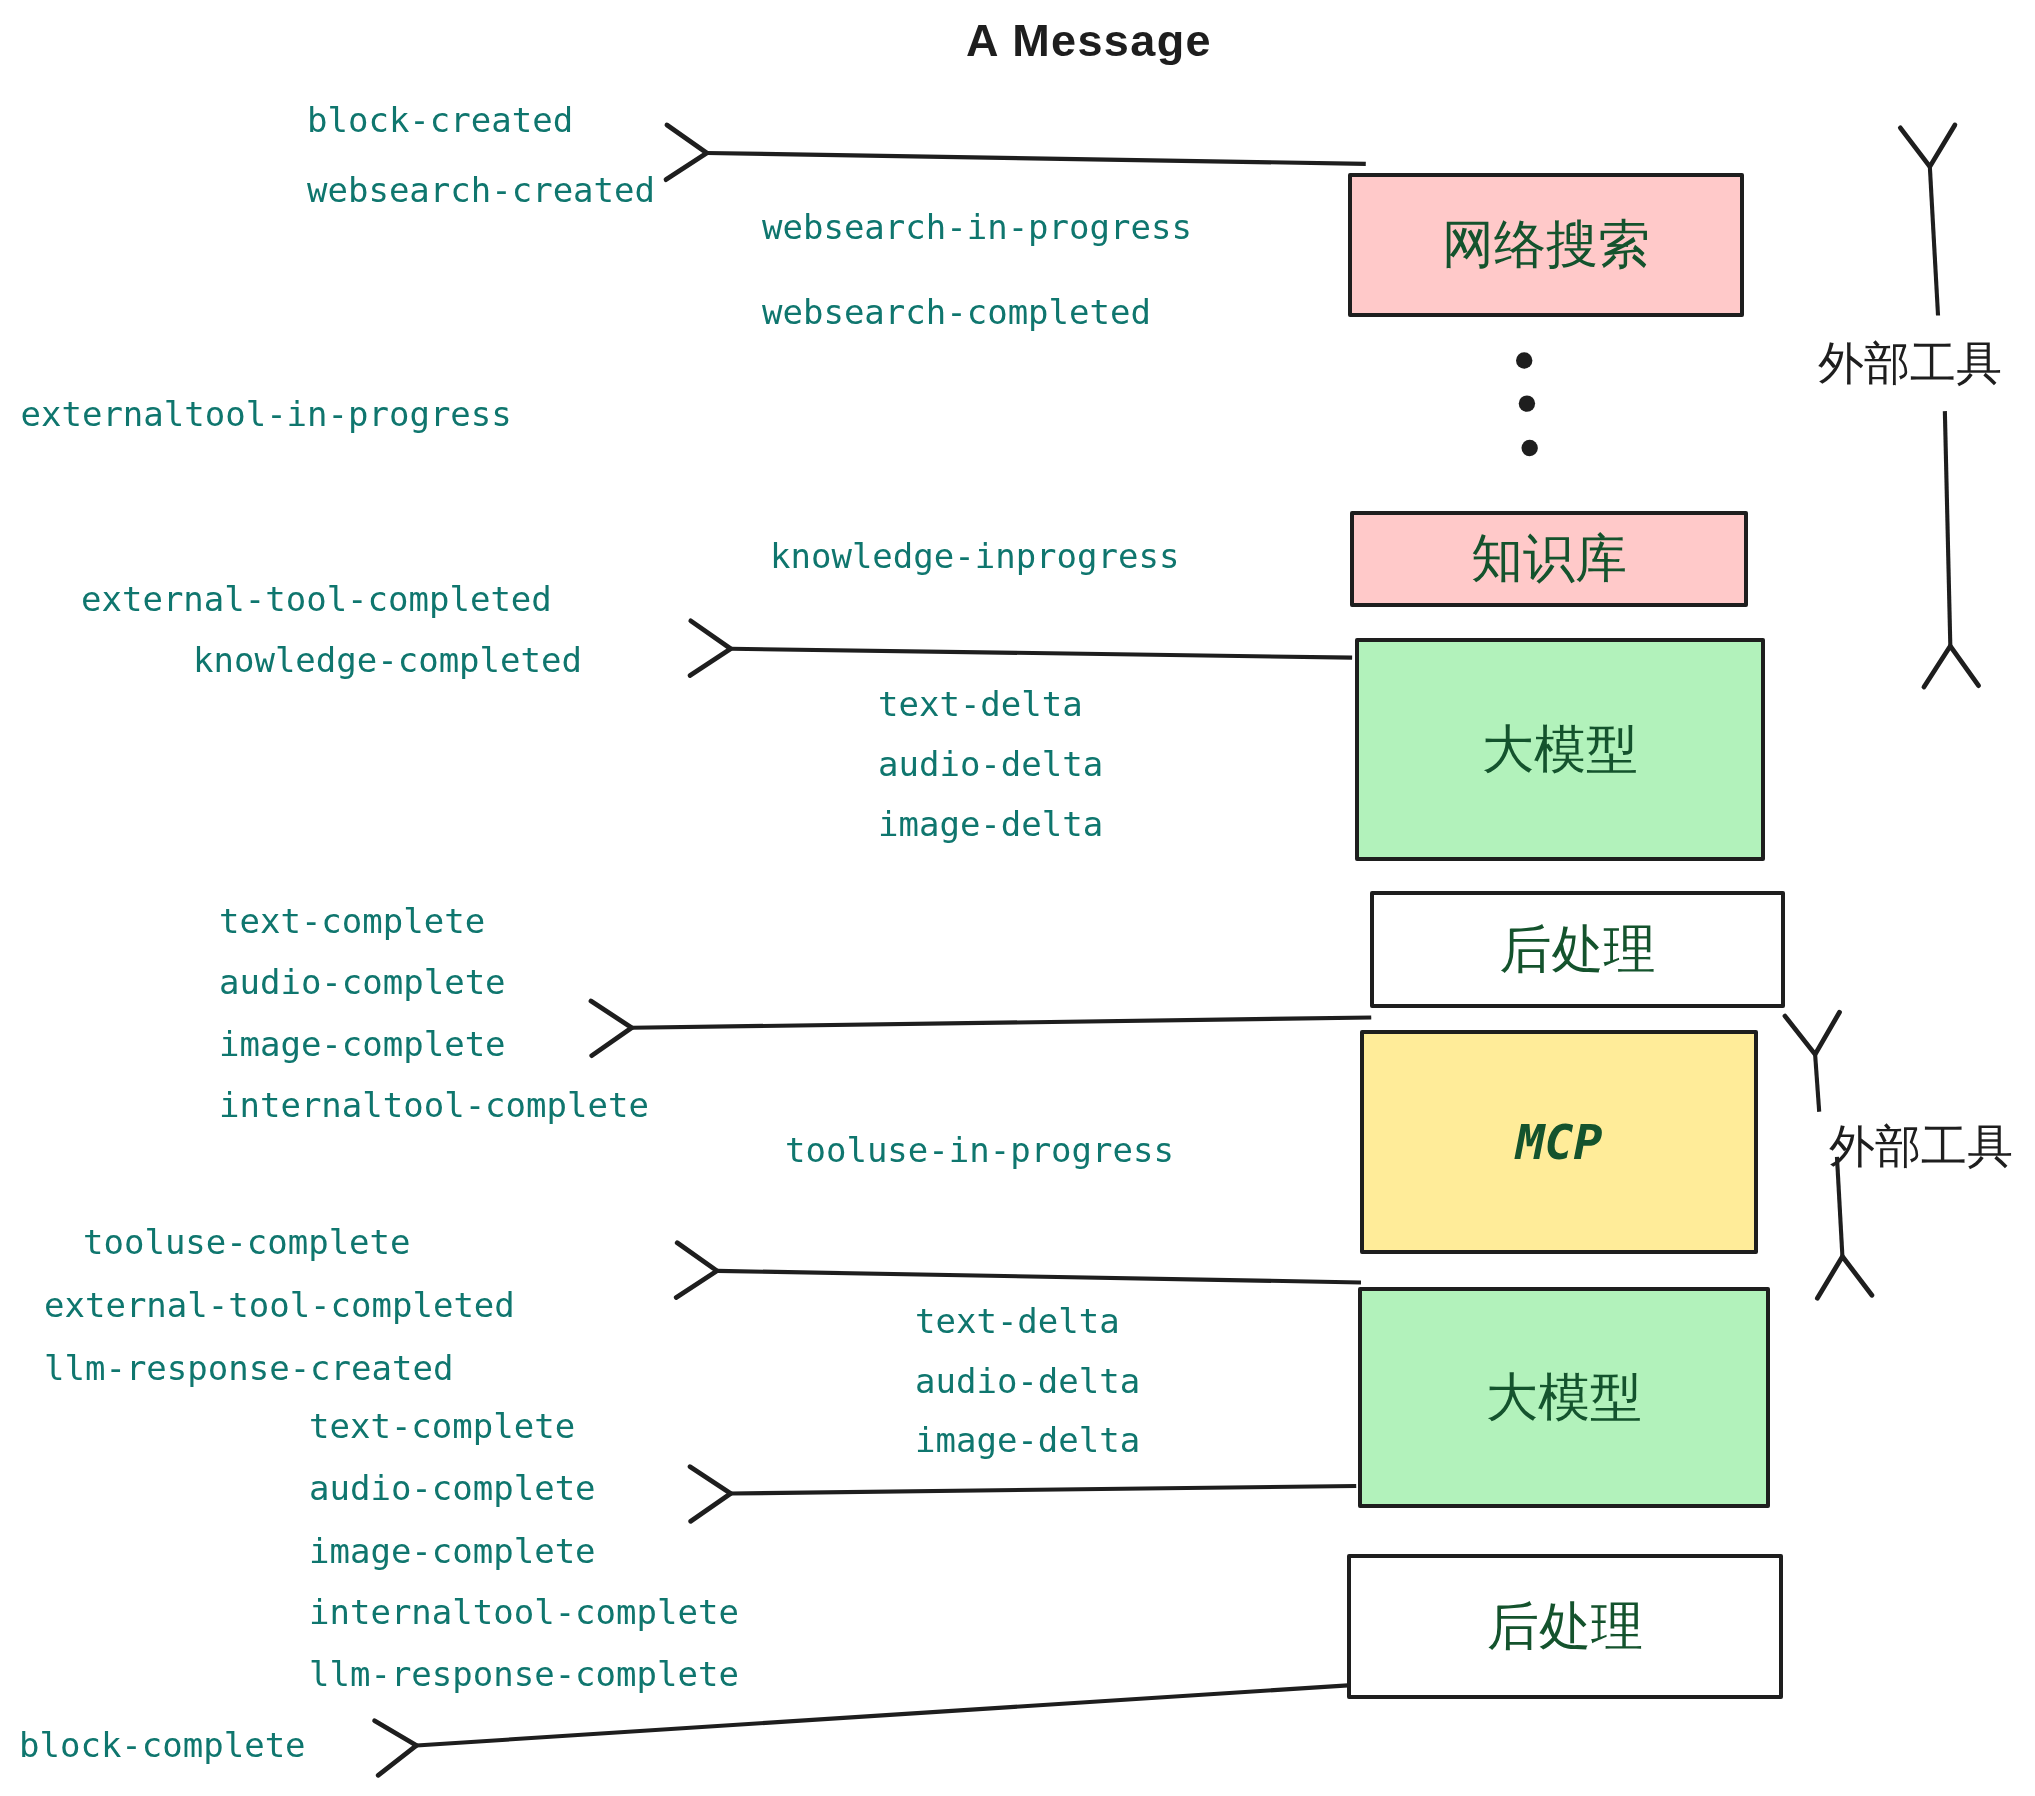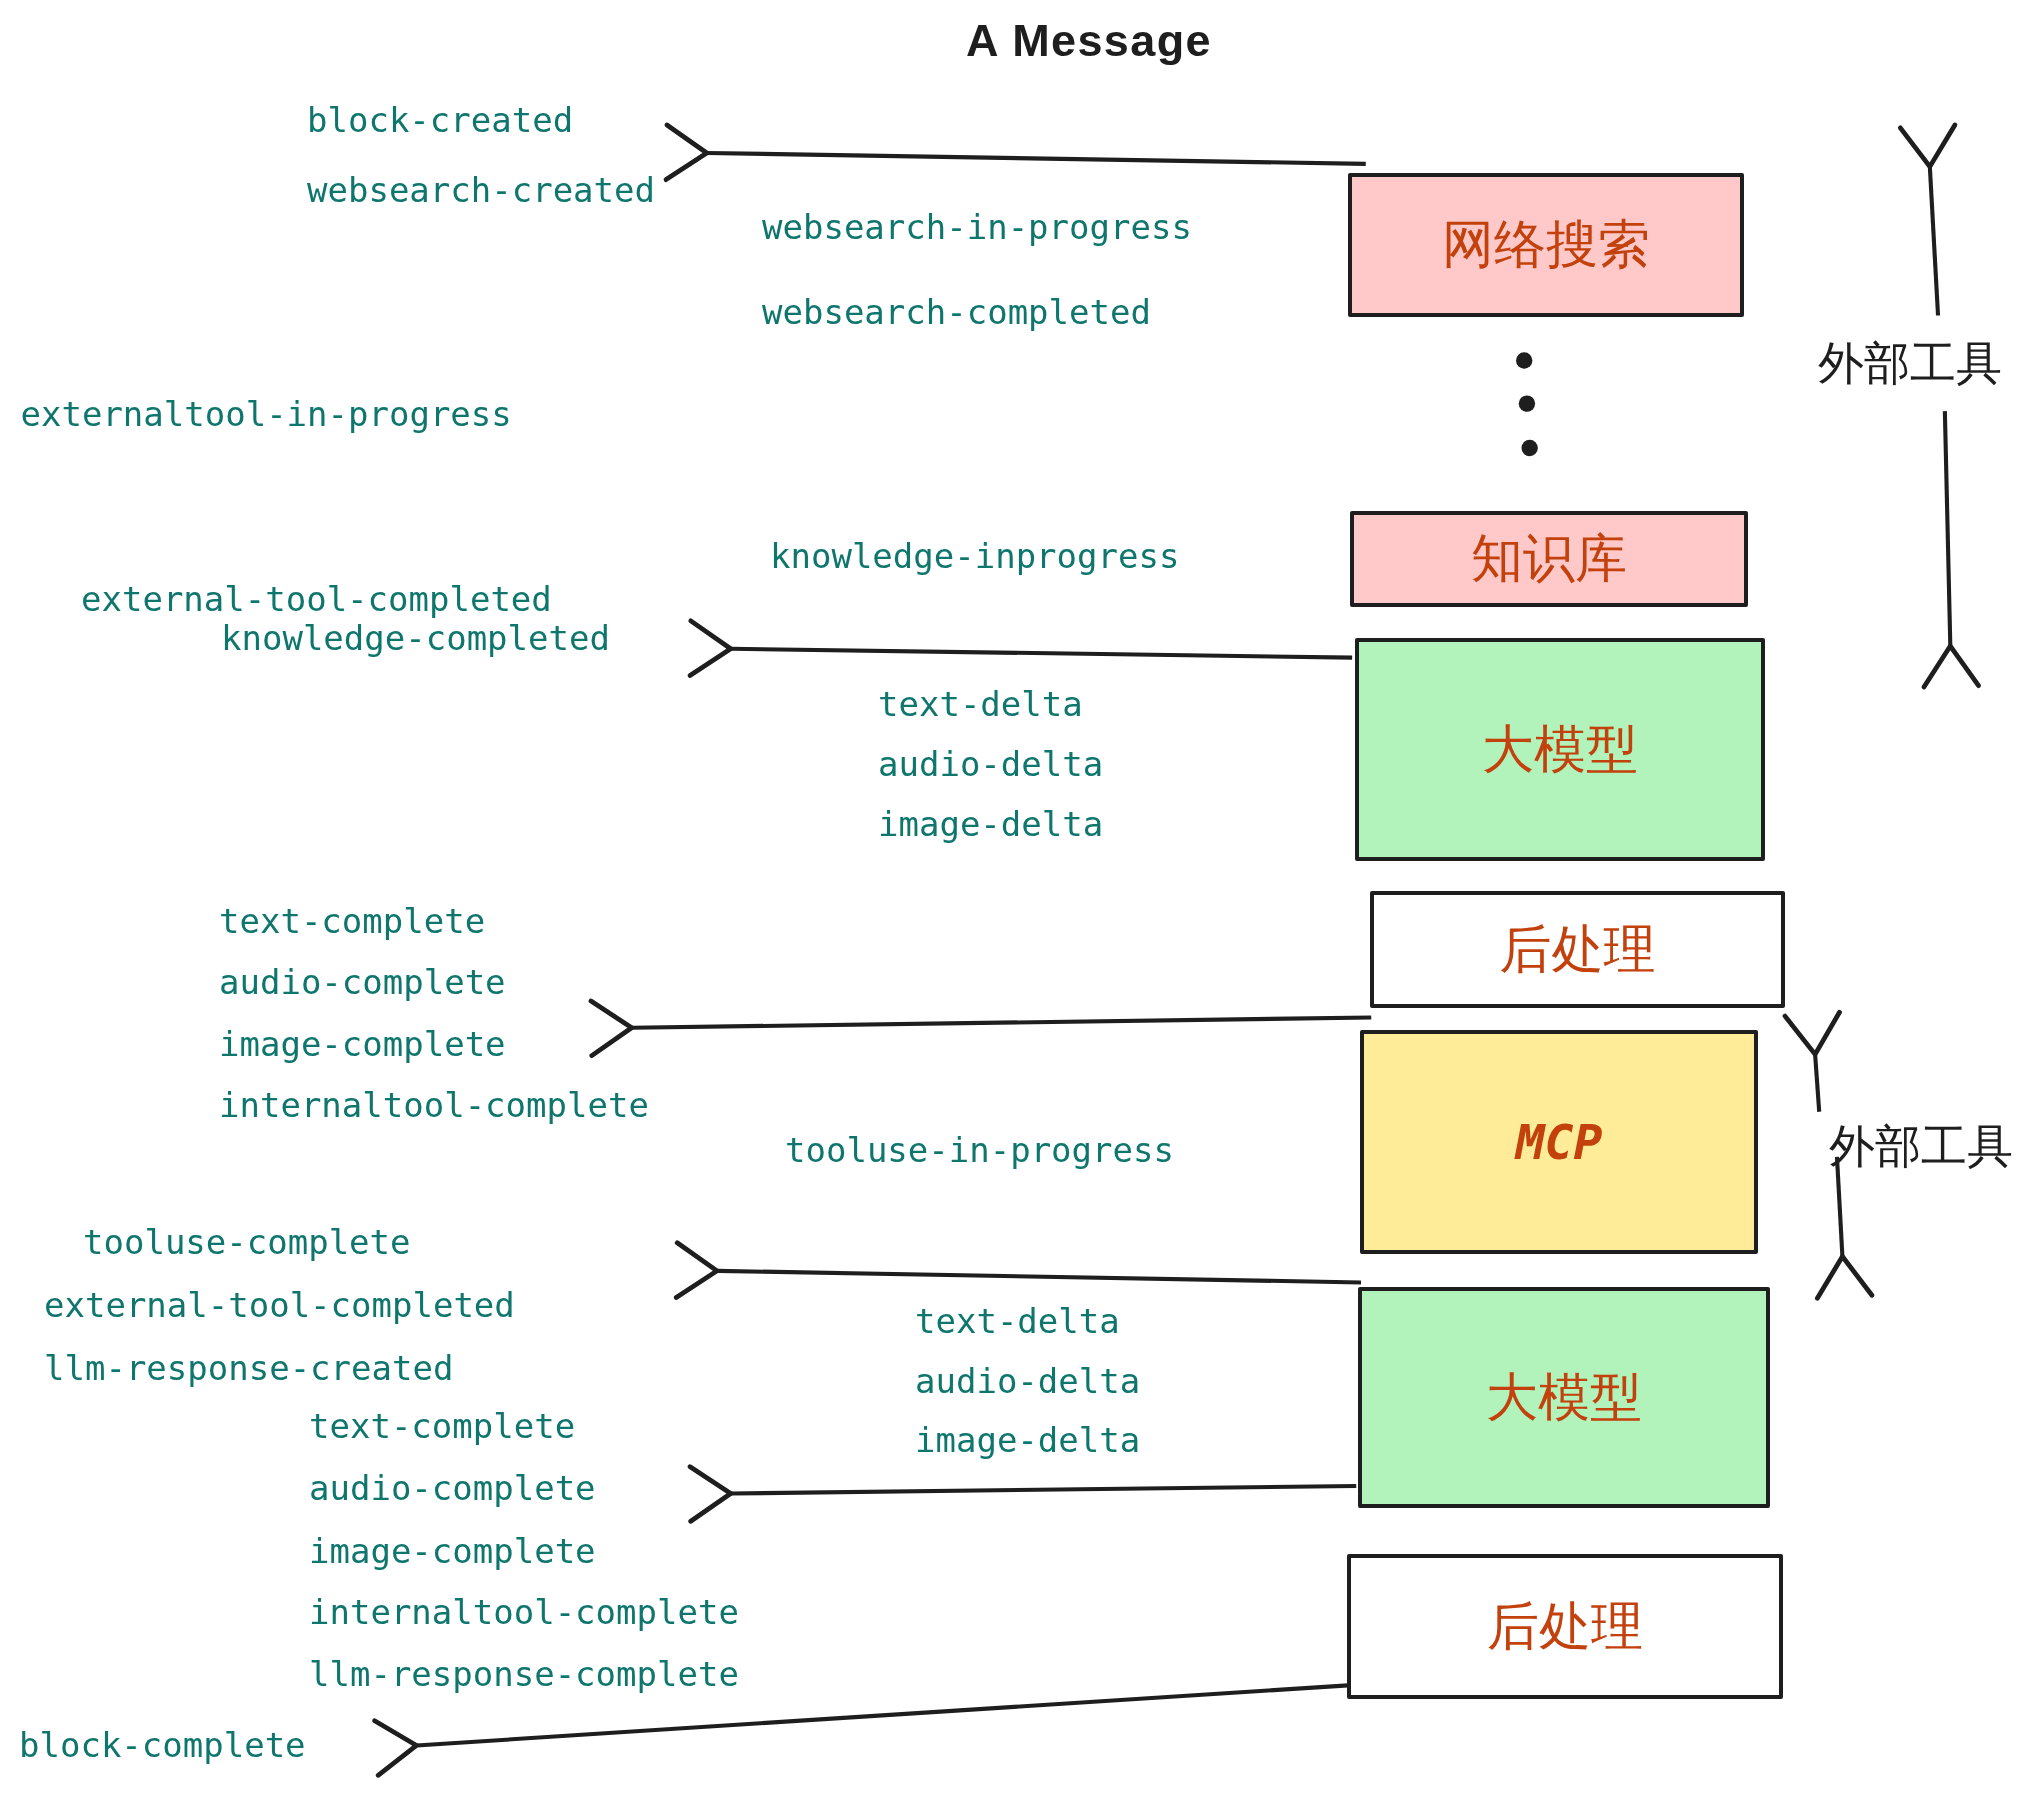--- a/index.html
+++ b/index.html
@@ -6,21 +6,21 @@
   body{width:2035px;height:1796px;position:relative;overflow:hidden;
        font-family:"DejaVu Sans Mono",monospace;color:#1e1e1e;}
   .canvas{position:absolute;left:0;top:0;width:2035px;height:1796px;}
   .overlay{position:absolute;left:0;top:0;}
   .title{position:absolute;font-size:45px;font-weight:bold;letter-spacing:1.4px;
          font-family:Liberation Sans, sans-serif;white-space:nowrap;}
   .ev{position:absolute;font-size:34px;line-height:1.1;white-space:nowrap;
       font-family:"DejaVu Sans Mono",monospace;color:#0f766e;}
   .box{position:absolute;box-sizing:border-box;border:4.1px solid #1e1e1e;border-radius:2px;
        display:flex;align-items:center;justify-content:center;
-       font-family:"DejaVu Sans","Liberation Sans",sans-serif;font-size:52px;color:#c2410c;}
+       font-family:"DejaVu Sans","Liberation Sans",sans-serif;font-size:52px;color:#14532d;}
   .box.mono{font-family:"DejaVu Sans Mono",monospace;font-weight:bold;font-size:48px;font-style:italic;}
   .side{position:absolute;font-size:46px;white-space:nowrap;
         font-family:"DejaVu Sans","Liberation Sans",sans-serif;color:#1e1e1e;}
 </style>
 </head>
 <body>
 
 <div class="canvas">
 
   <svg class="overlay" width="2035" height="1796" viewBox="0 0 2980 2630">
@@ -63,21 +63,21 @@
   <div class="side" style="left:1818px;top:333px;">外部工具</div>
   <div class="side" style="left:1829px;top:1116px;">外部工具</div>
 
   <div class="ev" style="left:307px;top:102px;">block-created</div>
   <div class="ev" style="left:307px;top:172px;">websearch-created</div>
   <div class="ev" style="left:762px;top:209px;">websearch-in-progress</div>
   <div class="ev" style="left:762px;top:294px;">websearch-completed</div>
   <div class="ev" style="left:20.5px;top:396px;">externaltool-in-progress</div>
   <div class="ev" style="left:770px;top:538px;">knowledge-inprogress</div>
   <div class="ev" style="left:81px;top:581px;">external-tool-completed</div>
-  <div class="ev" style="left:193px;top:620px;margin-left:28px;">knowledge-completed</div>
+  <div class="ev" style="left:193px;top:642px;">knowledge-completed</div>
 
   <div class="ev" style="left:878px;top:686px;">text-delta</div>
   <div class="ev" style="left:878px;top:746px;">audio-delta</div>
   <div class="ev" style="left:878px;top:806px;">image-delta</div>
 
   <div class="ev" style="left:219px;top:903px;">text-complete</div>
   <div class="ev" style="left:219px;top:964px;">audio-complete</div>
   <div class="ev" style="left:219px;top:1026px;">image-complete</div>
   <div class="ev" style="left:219px;top:1087px;">internaltool-complete</div>
 

